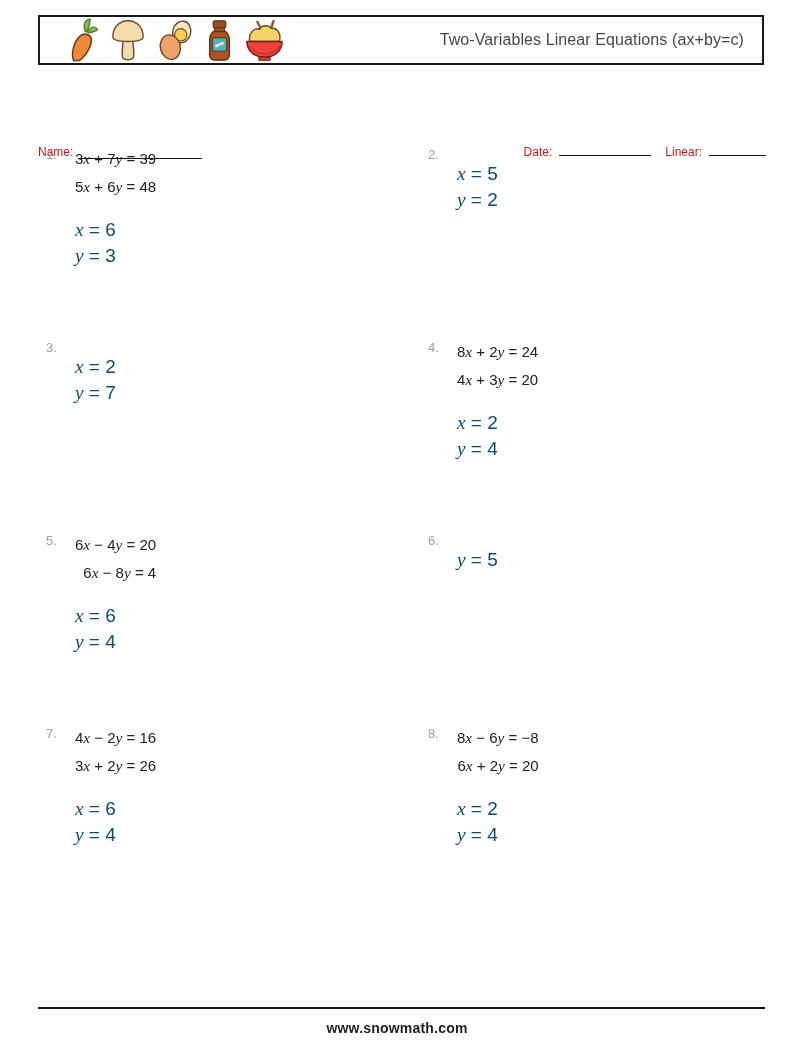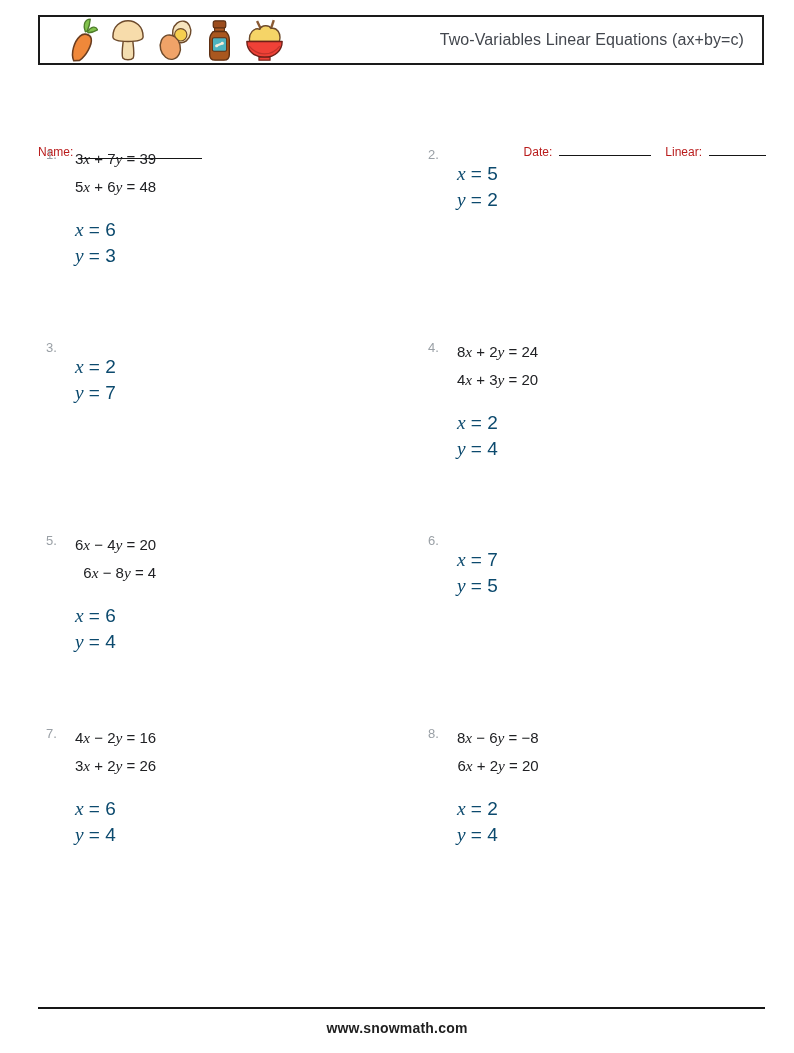--- a/index.html
+++ b/index.html
@@ -176,21 +176,20 @@
             <div class="ans"><i class="v">x</i> = 6</div>
             <div class="ans"><i class="v">y</i> = 4</div>
           </div>
     </div>
   </div>
 
   <div class="problem">
     <span class="pnum">6.</span>
     <div class="pcontent">
       <div class="answers">
-            <div class="ans"><i class="v">x</i> = 7</div>
             <div class="ans"><i class="v">y</i> = 5</div>
           </div>
     </div>
   </div>
 
   <div class="problem">
     <span class="pnum">7.</span>
     <div class="pcontent">
       <div class="eqs"><div class="eq">4<i class="v">x</i> − 2<i class="v">y</i> = 16</div><div class="eq">3<i class="v">x</i> + 2<i class="v">y</i> = 26</div></div>
       <div class="answers">

